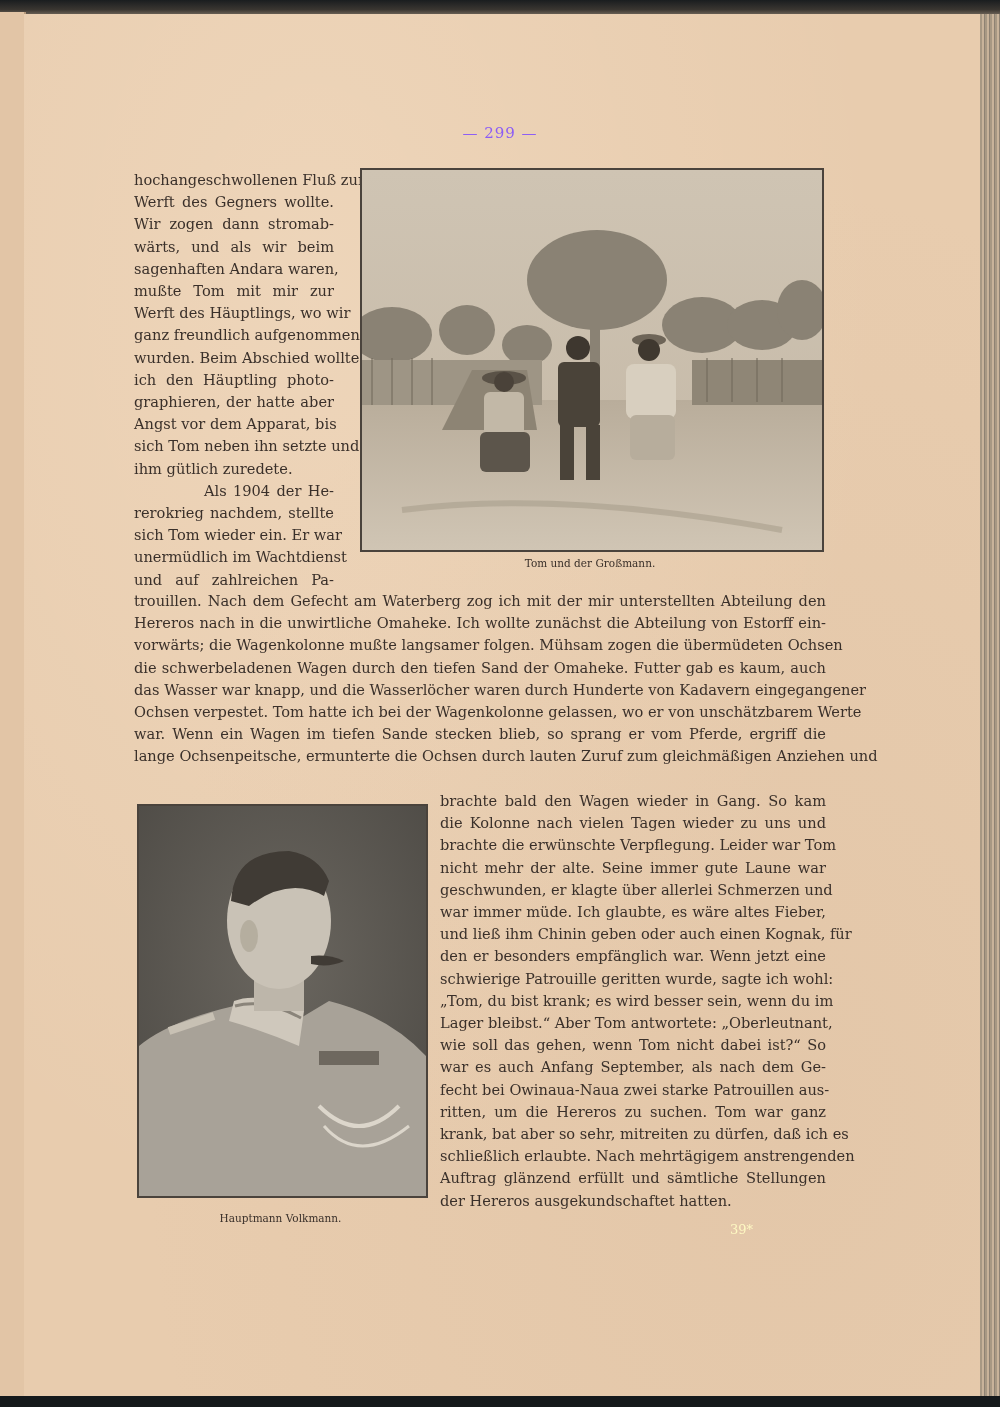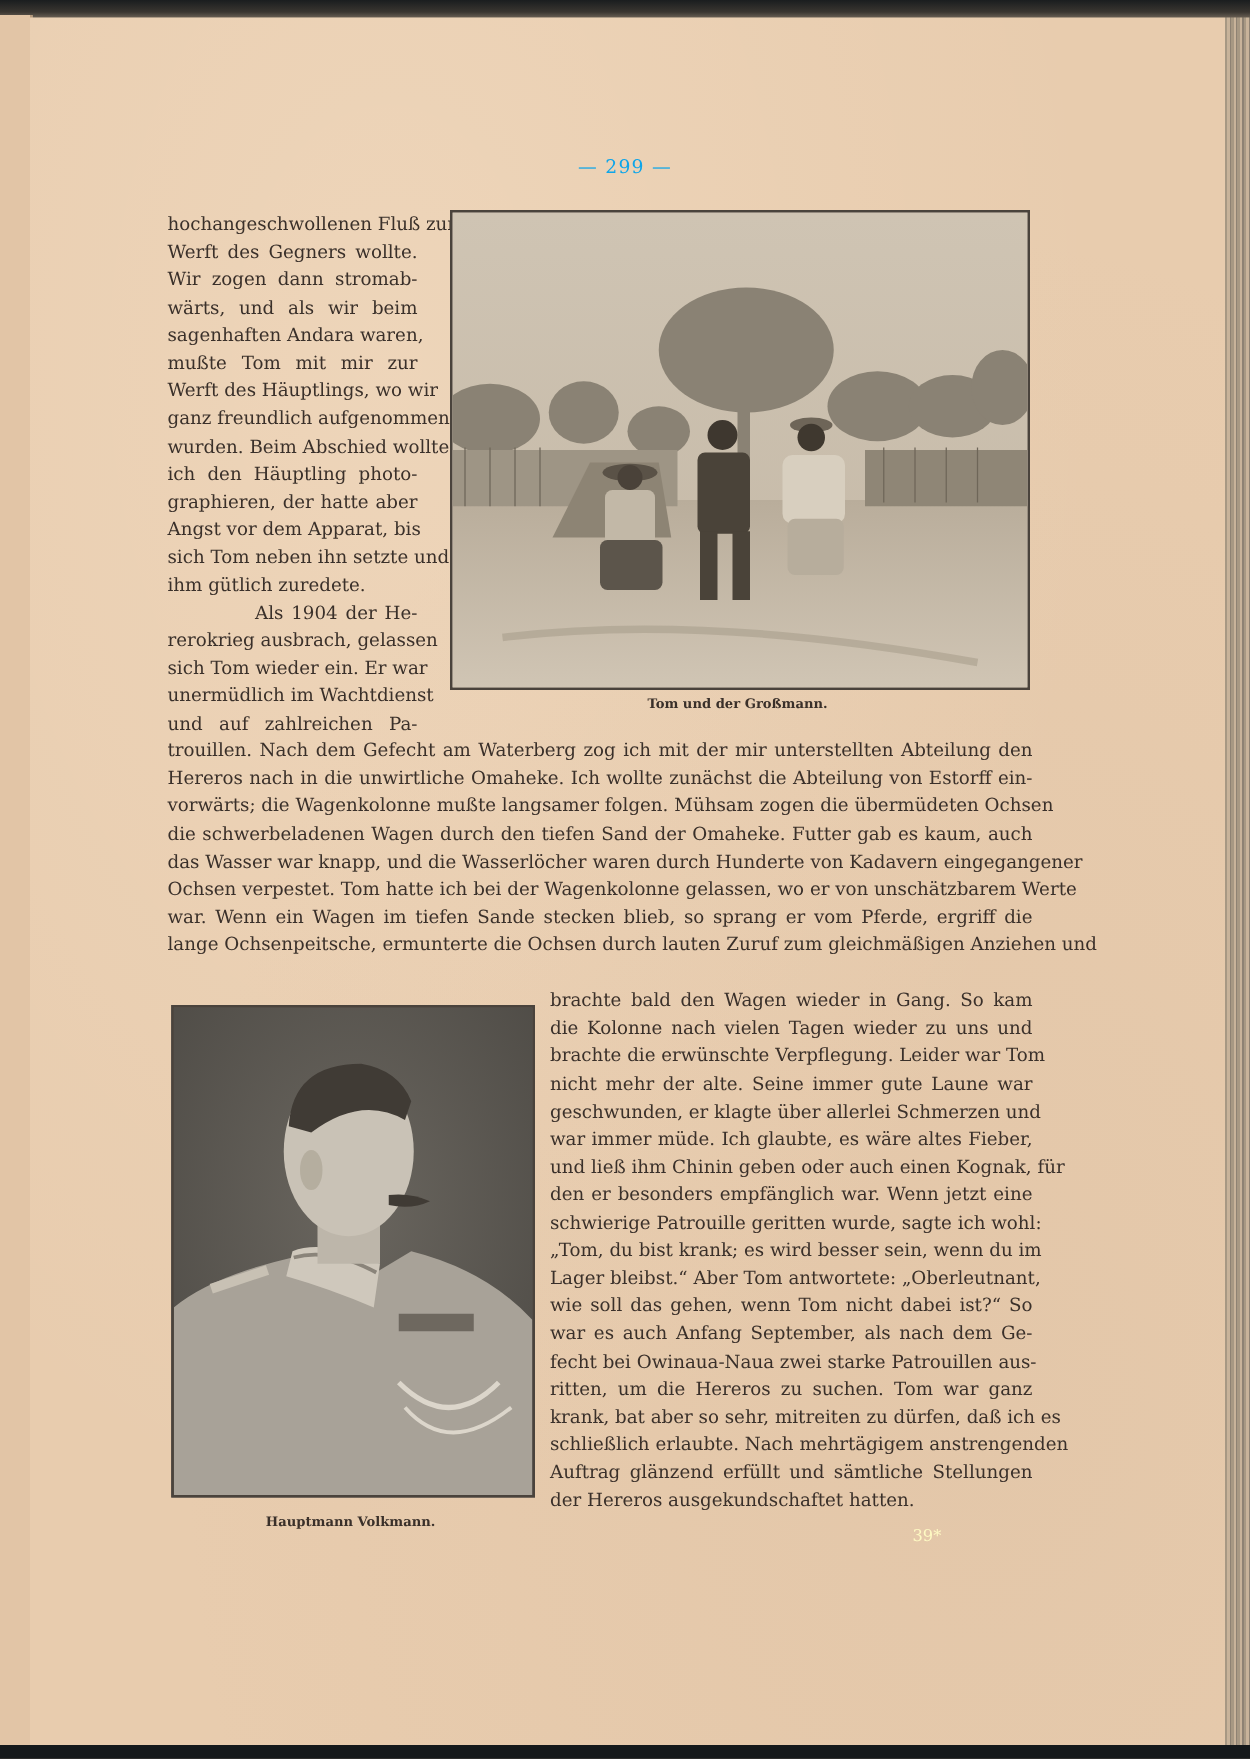--- a/index.html
+++ b/index.html
@@ -26,40 +26,40 @@
   .top-shadow {
     position: absolute; left: 0; top: 0; width: 1000px; height: 16px;
     background: linear-gradient(#1a1d1f, #3a3631 60%, #7c7062);
   }
   .bottom-shadow {
     position: absolute; left: 0; top: 1396px; width: 1000px; height: 11px;
     background: #15191b;
   }
   .page-number {
     position: absolute; left: 0; width: 1000px; top: 124px; text-align: center;
-    font-size: 15px; color: #0ea5e9; letter-spacing: 1px;
+    font-size: 15px; color: #8b5cf6; letter-spacing: 1px;
   }
   .txt {
     position: absolute; color: #3a302a;
     font-family: "DejaVu Serif", serif;
     font-size: 14.6px; line-height: 22.2px;
   }
   .line { white-space: nowrap; display: block; text-align: justify; text-align-last: justify; }
   .line.last { text-align-last: left; }
   .line.indent { padding-left: 70px; }
   .col-left { left: 134px; top: 169px; width: 200px; }
   .full { left: 134px; top: 590px; width: 692px; }
   .col-right { left: 440px; top: 790px; width: 386px; }
   .photo {
     position: absolute; border: 2px solid #4a433c; overflow: hidden;
   }
   .photo-tom { left: 360px; top: 168px; width: 460px; height: 380px; background: #cbbfae; }
   .photo-volk { left: 137px; top: 804px; width: 287px; height: 390px; background: #5a5650; }
   .caption {
-    position: absolute; font-family: "DejaVu Serif", serif; font-weight: bold;
+    position: absolute; font-family: "DejaVu Serif", serif; font-weight: normal;
     font-size: 10.5px; color: #3a302a; text-align: center;
   }
   .cap-tom { left: 360px; top: 557px; width: 460px; }
   .cap-volk { left: 137px; top: 1212px; width: 287px; }
   .sig { position: absolute; left: 730px; top: 1222px; font-size: 13px; color: #fef9c3; }
   svg { display: block; }
 </style>
 </head>
 <body>
 
@@ -80,21 +80,21 @@
     <span class="line">mußte Tom mit mir zur</span>
     <span class="line">Werft des Häuptlings, wo wir</span>
     <span class="line">ganz freundlich aufgenommen</span>
     <span class="line">wurden. Beim Abschied wollte</span>
     <span class="line">ich den Häuptling photo-</span>
     <span class="line">graphieren, der hatte aber</span>
     <span class="line">Angst vor dem Apparat, bis</span>
     <span class="line">sich Tom neben ihn setzte und</span>
     <span class="line last">ihm gütlich zuredete.</span>
     <span class="line indent">Als 1904 der He-</span>
-    <span class="line">rerokrieg ausbrach, gelassen</span>
+    <span class="line">rerokrieg nachdem, stellte</span>
     <span class="line">sich Tom wieder ein. Er war</span>
     <span class="line">unermüdlich im Wachtdienst</span>
     <span class="line">und auf zahlreichen Pa-</span>
   </div>
 
 <div class="photo photo-tom">
   <svg width="460" height="380" viewBox="0 0 460 380">
     <defs>
       <linearGradient id="sky" x1="0" y1="0" x2="0" y2="1">
         <stop offset="0" stop-color="#cfc4b3"></stop>

